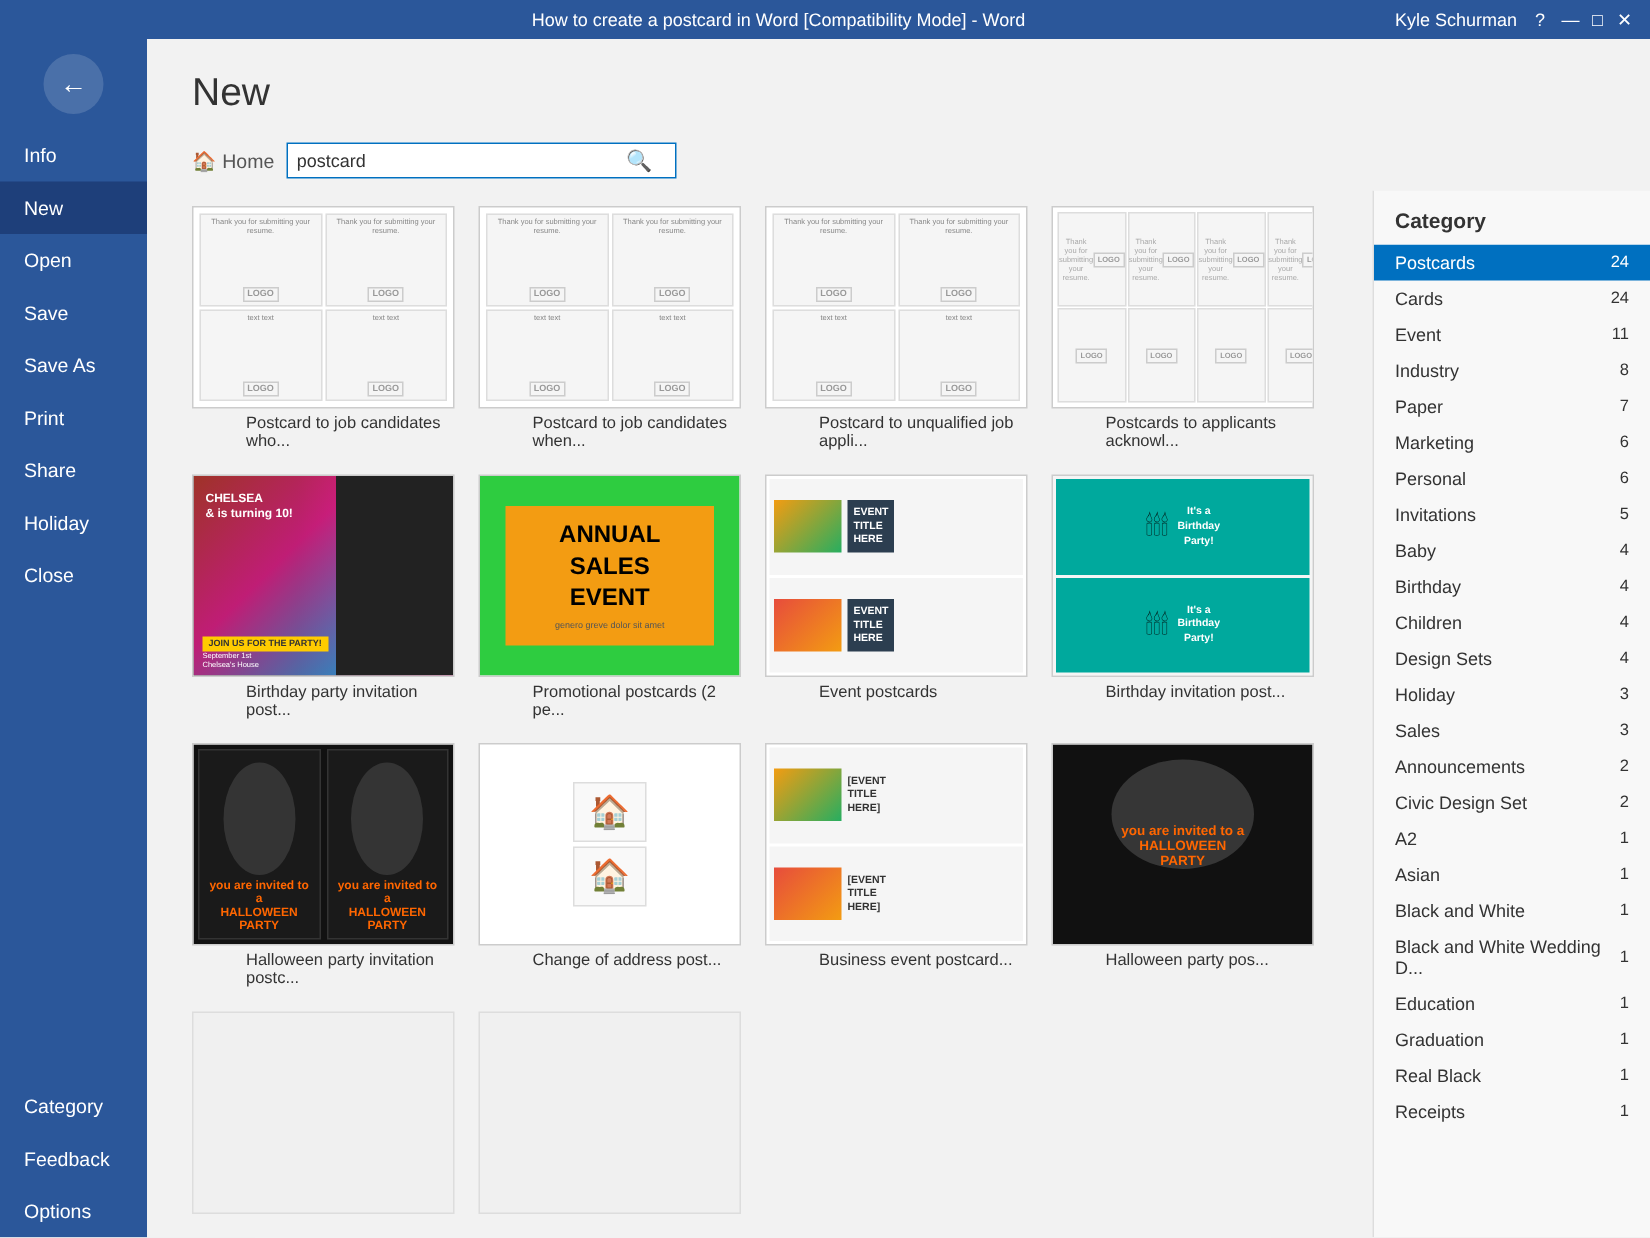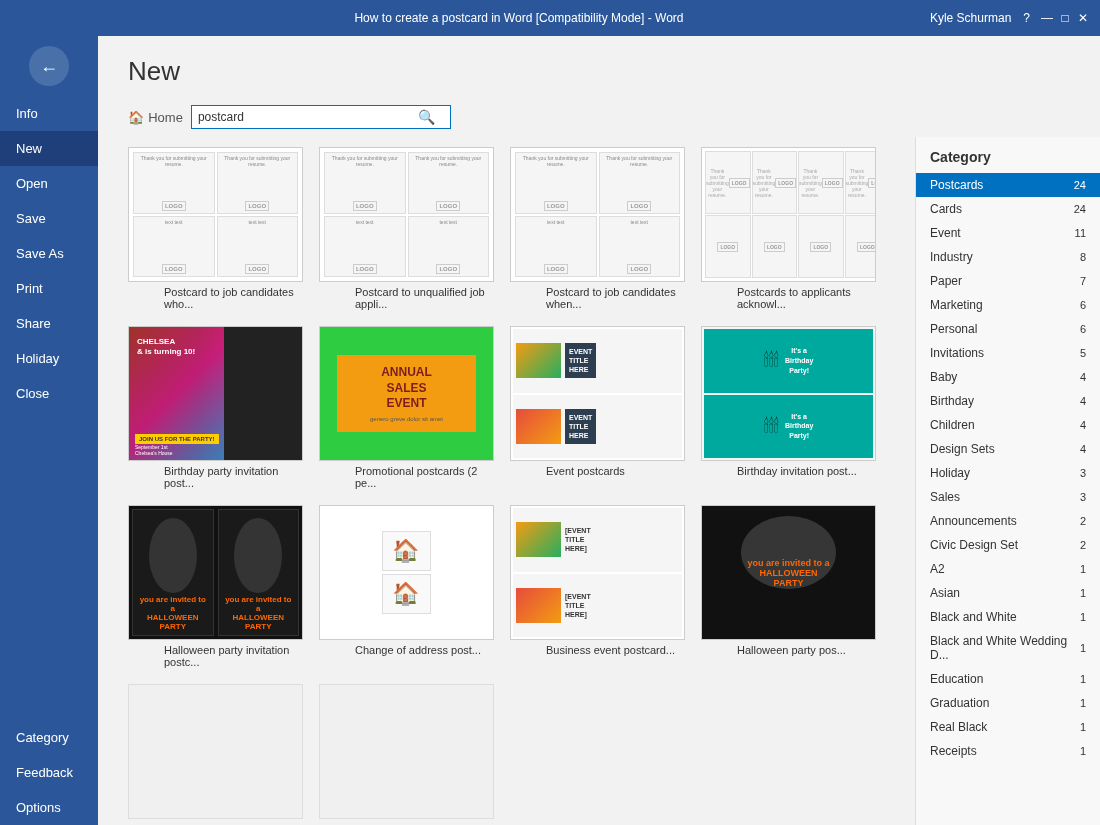--- a/index.html
+++ b/index.html
@@ -1,21 +1,21 @@
 <!DOCTYPE html>
 <html><head>
   <meta charset="utf-8">
   <style>
     * { box-sizing: border-box; margin: 0; padding: 0; }
     body { font-family: 'Segoe UI', Arial, sans-serif; font-size: 13px; background: #f0f0f0; width: 1100px; height: 825px; overflow: hidden; display: flex; flex-direction: column; }
 
     
     .title-bar {
       background: #2b579a;
-      height: 36px;
+      height: 26px;
       display: flex;
       align-items: center;
       justify-content: space-between;
       padding: 0 8px;
       flex-shrink: 0;
     }
     .title-bar-title {
       color: white;
       font-size: 12px;
       flex: 1;
@@ -369,44 +369,44 @@
                 <div class="postcard-cell">
                     <div style="font-size:5px;color:#888;">text text</div>
                     <div class="postcard-cell-logo">LOGO</div>
                   </div>
                 <div class="postcard-cell">
                     <div style="font-size:5px;color:#888;">text text</div>
                     <div class="postcard-cell-logo">LOGO</div>
                   </div>
               </div>
             </div>
+            <div class="template-label">Postcard to job candidates when...</div>
+          </div>
+          <div class="template-card">
+            <div class="template-thumb">
+              <div class="postcard-layout">
+                <div class="postcard-cell">
+                    <div style="font-size:5px;color:#888;text-align:center;">Thank you for submitting your resume.</div>
+                    <div class="postcard-cell-logo">LOGO</div>
+                  </div>
+                <div class="postcard-cell">
+                    <div style="font-size:5px;color:#888;text-align:center;">Thank you for submitting your resume.</div>
+                    <div class="postcard-cell-logo">LOGO</div>
+                  </div>
+                <div class="postcard-cell">
+                    <div style="font-size:5px;color:#888;">text text</div>
+                    <div class="postcard-cell-logo">LOGO</div>
+                  </div>
+                <div class="postcard-cell">
+                    <div style="font-size:5px;color:#888;">text text</div>
+                    <div class="postcard-cell-logo">LOGO</div>
+                  </div>
+              </div>
+            </div>
             <div class="template-label">Postcard to unqualified job appli...</div>
-          </div>
-          <div class="template-card">
-            <div class="template-thumb">
-              <div class="postcard-layout">
-                <div class="postcard-cell">
-                    <div style="font-size:5px;color:#888;text-align:center;">Thank you for submitting your resume.</div>
-                    <div class="postcard-cell-logo">LOGO</div>
-                  </div>
-                <div class="postcard-cell">
-                    <div style="font-size:5px;color:#888;text-align:center;">Thank you for submitting your resume.</div>
-                    <div class="postcard-cell-logo">LOGO</div>
-                  </div>
-                <div class="postcard-cell">
-                    <div style="font-size:5px;color:#888;">text text</div>
-                    <div class="postcard-cell-logo">LOGO</div>
-                  </div>
-                <div class="postcard-cell">
-                    <div style="font-size:5px;color:#888;">text text</div>
-                    <div class="postcard-cell-logo">LOGO</div>
-                  </div>
-              </div>
-            </div>
-            <div class="template-label">Postcard to job candidates when...</div>
           </div>
           <div class="template-card">
             <div class="template-thumb">
               <div class="postcard-4col">
                 <div class="postcard-4cell" style="font-size:5px;color:#aaa;text-align:center;">Thank you for submitting<br>your resume.<br><span style="font-weight:bold;color:#999;border:1px solid #ccc;padding:1px 2px;font-size:5px;">LOGO</span></div>
                 <div class="postcard-4cell" style="font-size:5px;color:#aaa;text-align:center;">Thank you for submitting<br>your resume.<br><span style="font-weight:bold;color:#999;border:1px solid #ccc;padding:1px 2px;font-size:5px;">LOGO</span></div>
                 <div class="postcard-4cell" style="font-size:5px;color:#aaa;text-align:center;">Thank you for submitting<br>your resume.<br><span style="font-weight:bold;color:#999;border:1px solid #ccc;padding:1px 2px;font-size:5px;">LOGO</span></div>
                 <div class="postcard-4cell" style="font-size:5px;color:#aaa;text-align:center;">Thank you for submitting<br>your resume.<br><span style="font-weight:bold;color:#999;border:1px solid #ccc;padding:1px 2px;font-size:5px;">LOGO</span></div>
                 <div class="postcard-4cell">
                     <span style="font-weight:bold;color:#999;border:1px solid #ccc;padding:1px 2px;font-size:5px;">LOGO</span>
@@ -440,21 +440,21 @@
                   <div style="color:white;font-size:8px;text-align:center;padding:4px;"></div>
                 </div>
               </div>
             </div>
             <div class="template-label">Birthday party invitation post...</div>
           </div>
           <div class="template-card">
             <div class="template-thumb">
               <div style="width:100%;height:100%;background:#2ecc40;display:flex;align-items:center;justify-content:center;">
                 <div style="background:#f39c12;width:80%;padding:10px;text-align:center;">
-                  <div style="color:#7f1d1d;font-size:12px;font-weight:bold;line-height:1.3;">ANNUAL<br>SALES<br>EVENT</div>
+                  <div style="color:#000000;font-size:16px;font-weight:bold;line-height:1.3;">ANNUAL<br>SALES<br>EVENT</div>
                   <div style="color:#555;font-size:6px;margin-top:4px;">genero greve dolor sit amet</div>
                 </div>
               </div>
             </div>
             <div class="template-label">Promotional postcards (2 pe...</div>
           </div>
           <div class="template-card">
             <div class="template-thumb">
               <div style="width:100%;height:100%;background:white;display:flex;flex-direction:column;gap:2px;padding:2px;">
                 <div style="flex:1;background:#f5f5f5;display:flex;align-items:center;gap:4px;padding:3px;">

